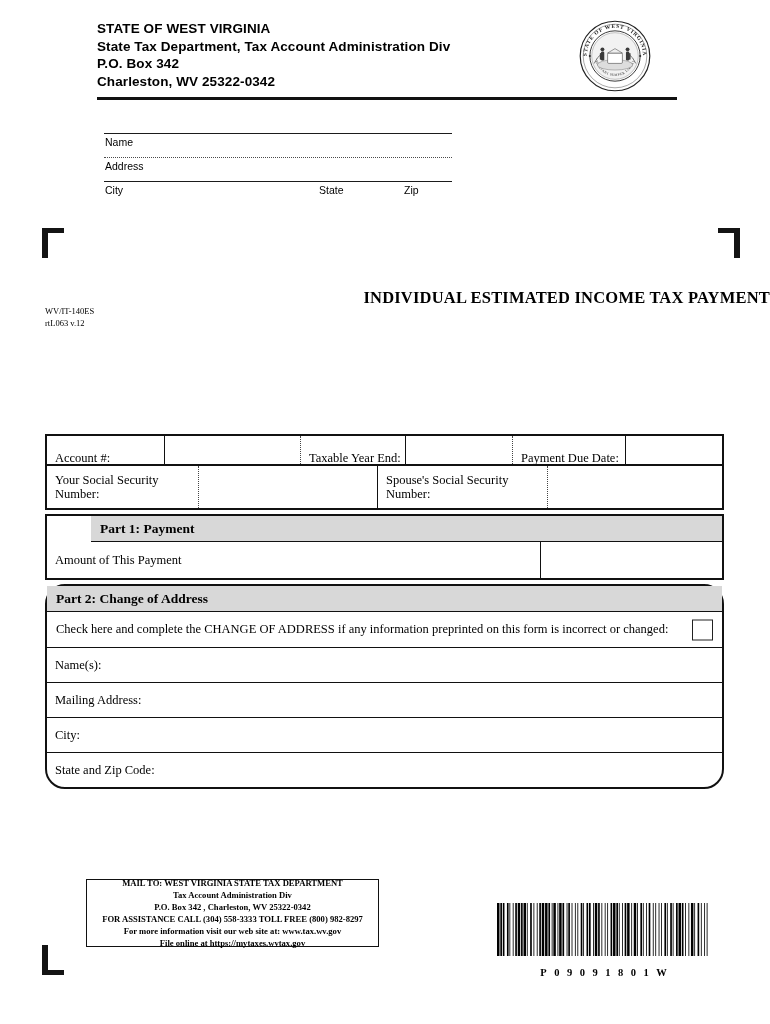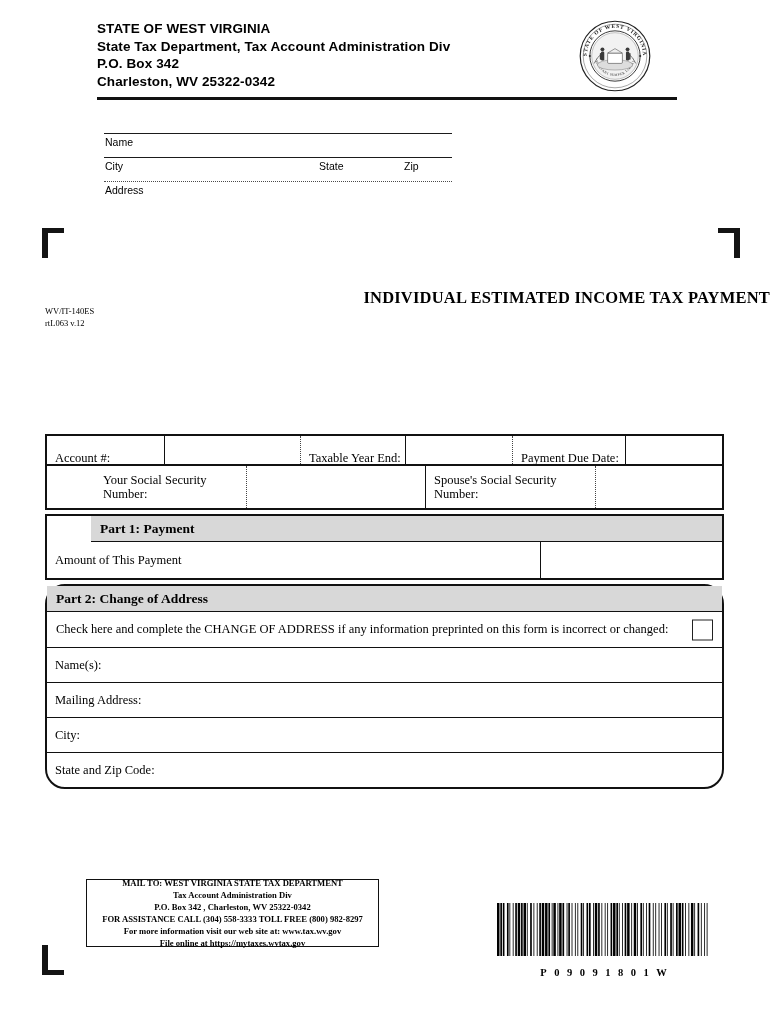--- a/index.html
+++ b/index.html
@@ -119,21 +119,21 @@
     padding: 0 0 0 8px;
     line-height: 1.15;
   }
   .sep-solid { border-right: 1.4px solid #111; }
   .sep-dotted { border-right: 1.4px dotted #444; }
 
   #tbl-account { left: 45px; top: 434px; width: 679px; }
   #tbl-account .frow { height: 44px; }
 
   #tbl-ssn { left: 45px; top: 464px; width: 679px; }
-  #tbl-ssn .frow { height: 42px; padding-left: 48px; }
+  #tbl-ssn .frow { height: 42px; }
 
   #tbl-part1 { left: 45px; top: 514px; width: 679px; }
   #tbl-part1 .part-head { height: 26px; margin-left: 44px; }
   #tbl-part1 .frow.body { height: 36px; }
 
   #tbl-part2 { left: 45px; top: 584px; width: 679px; border-radius: 20px; }
   #tbl-part2 .part-head { height: 26px; }
   #tbl-part2 .frow.body { height: 35px; }
 
   .part-head {
@@ -245,28 +245,28 @@
     </g>
   </svg>
 </div>
 
 <div id="addr-block">
   <div class="addr-row">
     <div class="addr-rule-solid"></div>
     <div class="addr-label">Name</div>
   </div>
   <div class="addr-row">
+    <div class="addr-rule-dotted"></div>
+    <div class="addr-label">Address</div>
+  </div>
+  <div class="addr-row">
     <div class="addr-rule-solid"></div>
     <div class="addr-label">City</div>
     <div class="addr-label state">State</div>
     <div class="addr-label zip">Zip</div>
-  </div>
-  <div class="addr-row">
-    <div class="addr-rule-dotted"></div>
-    <div class="addr-label">Address</div>
   </div>
 </div>
 
 <div class="reg-mark" id="reg-tl">
   <i class="v"></i>
     <i class="h"></i>
 </div>
 <div class="reg-mark" id="reg-tr">
   <i class="v"></i>
     <i class="h"></i>

